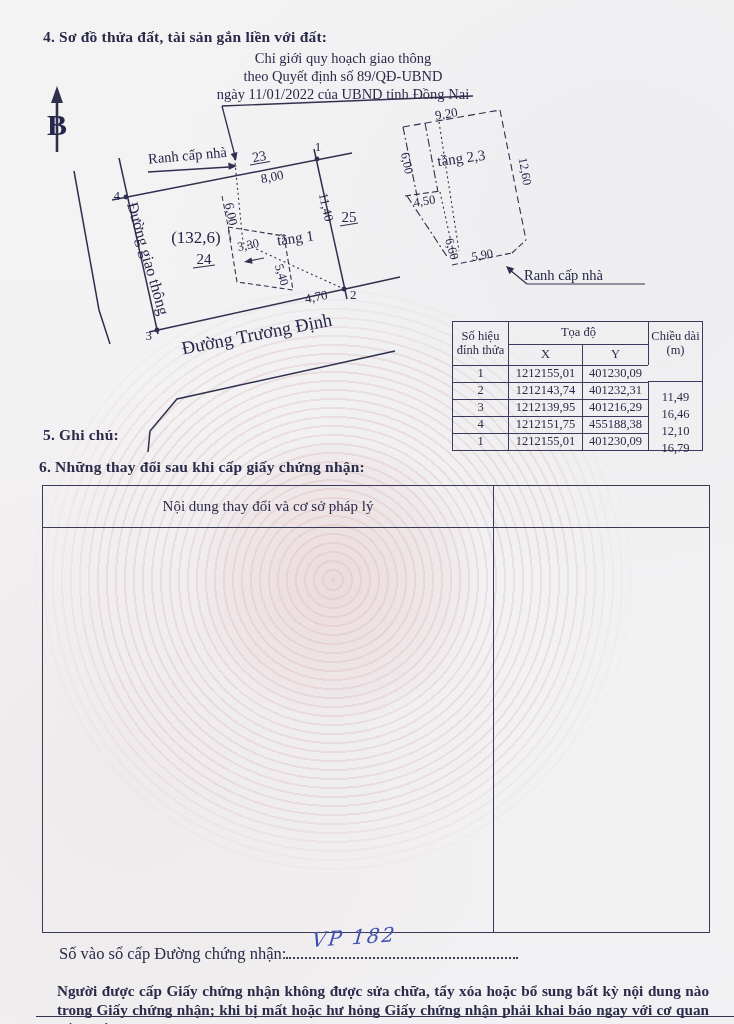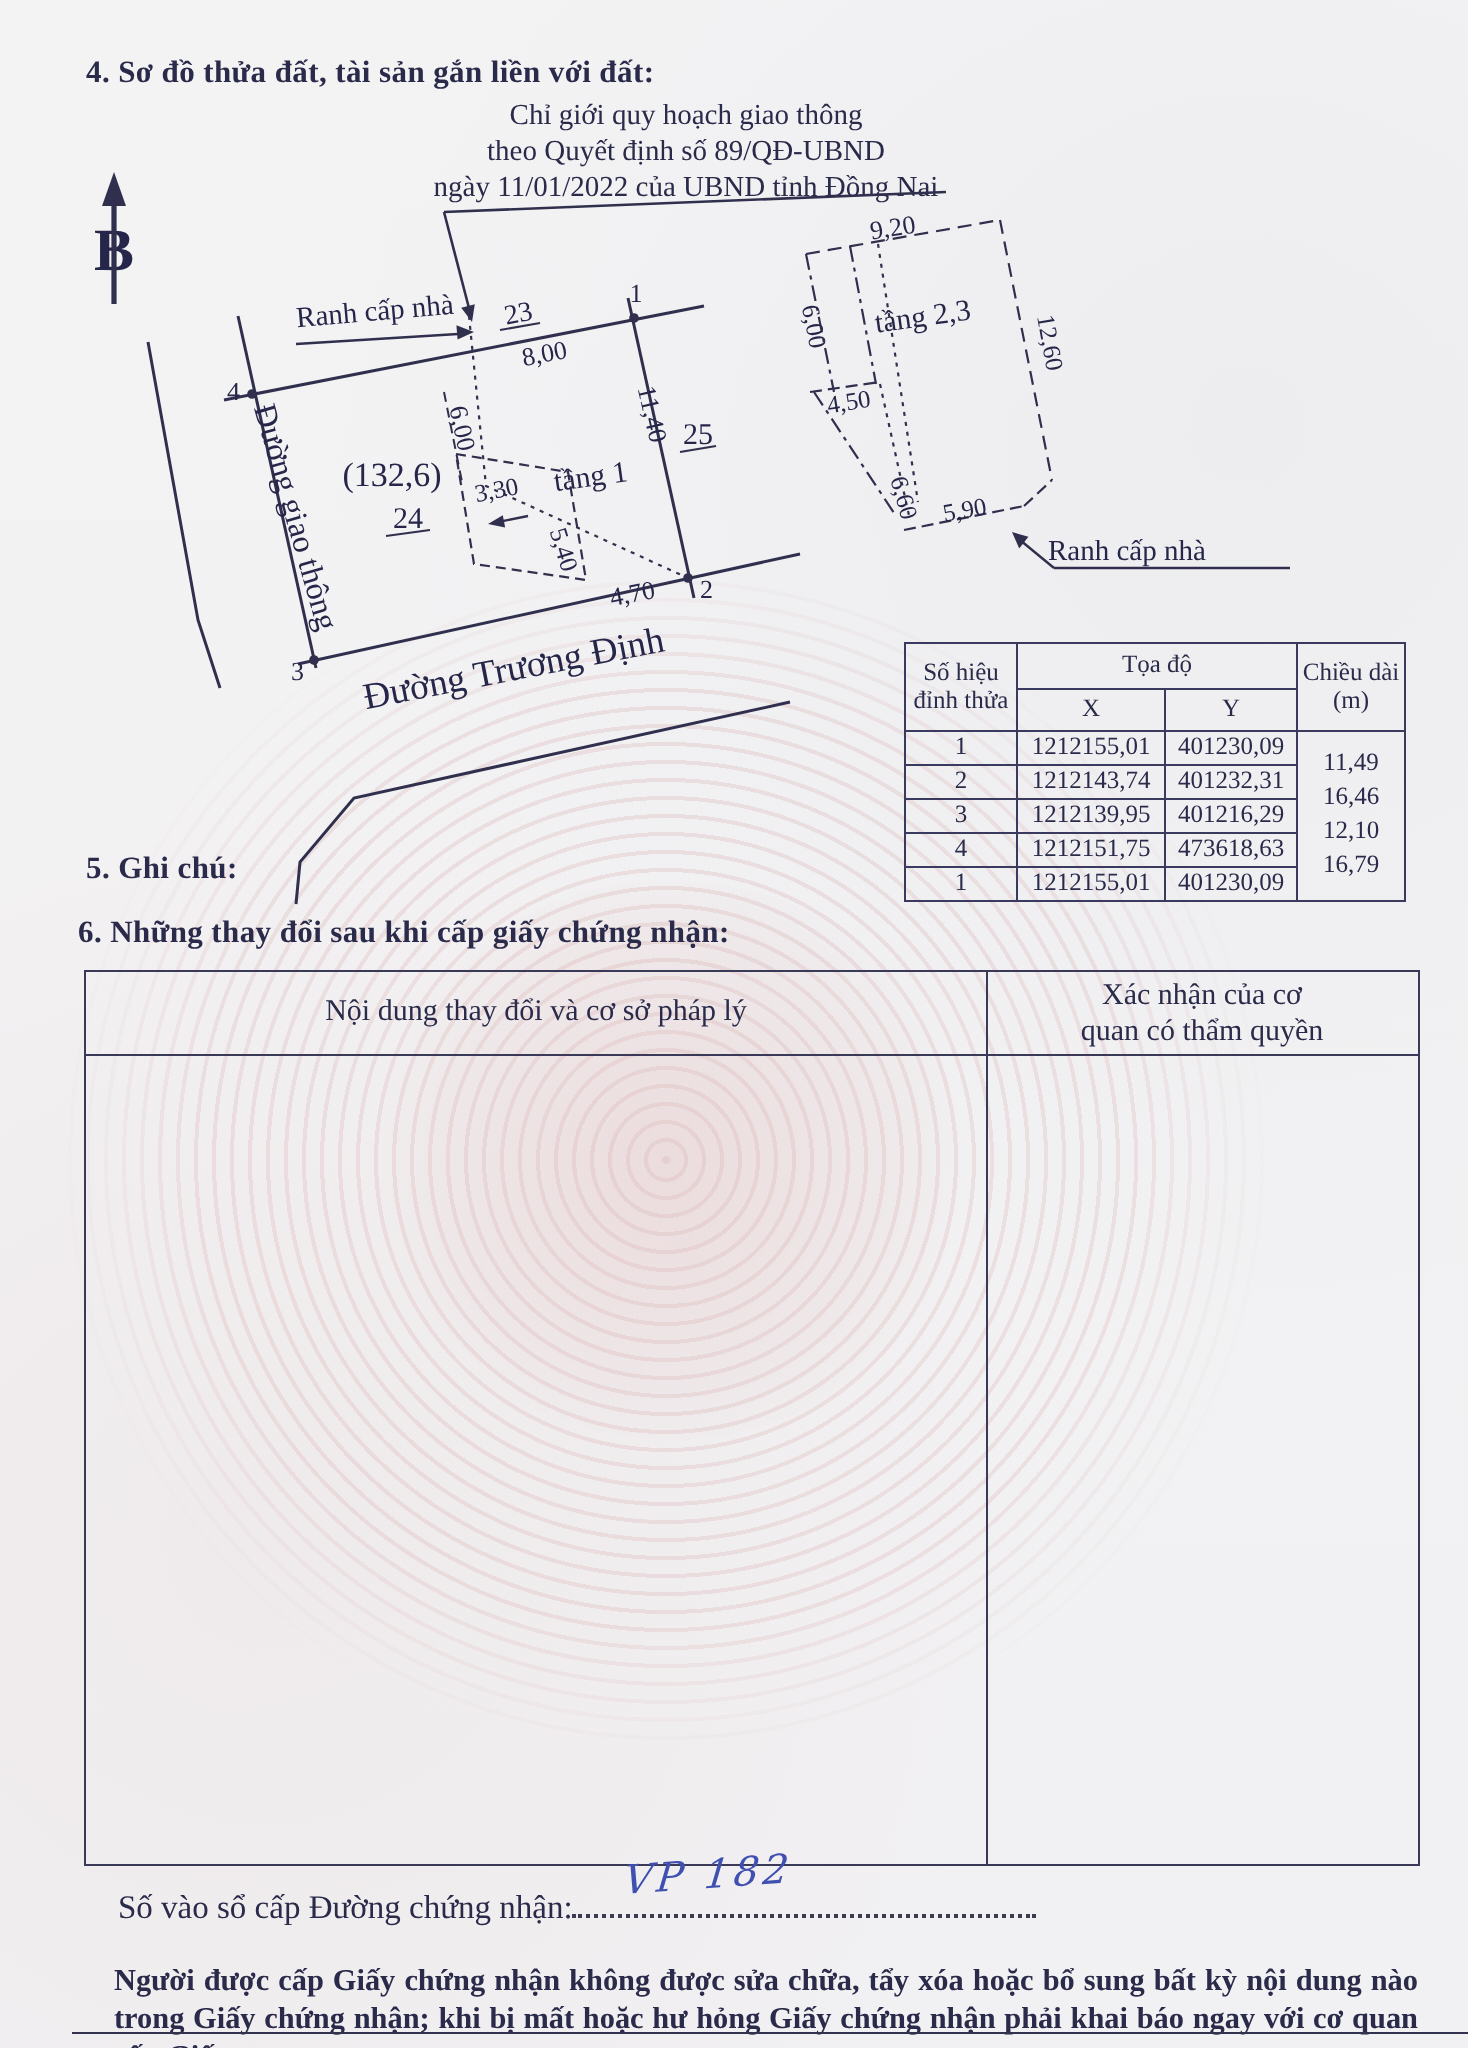--- a/index.html
+++ b/index.html
@@ -180,46 +180,42 @@
     <div class="bt" style="grid-column:1; grid-row:4;">2</div>
     <div class="bl bt" style="grid-column:2; grid-row:4;">1212143,74</div>
     <div class="bl bt" style="grid-column:3; grid-row:4;">401232,31</div>
 
     <div class="bt" style="grid-column:1; grid-row:5;">3</div>
     <div class="bl bt" style="grid-column:2; grid-row:5;">1212139,95</div>
     <div class="bl bt" style="grid-column:3; grid-row:5;">401216,29</div>
 
     <div class="bt" style="grid-column:1; grid-row:6;">4</div>
     <div class="bl bt" style="grid-column:2; grid-row:6;">1212151,75</div>
-    <div class="bl bt" style="grid-column:3; grid-row:6;">473618,63</div>
+    <div class="bl bt" style="grid-column:3; grid-row:6;">455188,38</div>
 
     <div class="bt" style="grid-column:1; grid-row:7;">1</div>
     <div class="bl bt" style="grid-column:2; grid-row:7;">1212155,01</div>
     <div class="bl bt" style="grid-column:3; grid-row:7;">401230,09</div>
 
-    <div class="bl bt lencell" style="grid-column:4; grid-row:3 / span 5;">
+    <div class="bl bt lencell" style="grid-column:4; grid-row:3 / span 5;margin-top:16px;">
       <span class="lenval" style="top:9px;">11,49</span>
       <span class="lenval" style="top:26px;">16,46</span>
       <span class="lenval" style="top:43px;">12,10</span>
       <span class="lenval" style="top:60px;">16,79</span>
     </div>
   </div>
 
   <div class="abs title" style="left:43px; top:426px;">5. Ghi chú:</div>
 
   <div class="abs title" style="left:39px; top:458px;">6. Những thay đổi sau khi cấp giấy chứng nhận:</div>
 
   <div class="abs cht" style="left:42px; top:485px; width:666px; height:446px;">
     <div class="hdr"></div>
     <div class="divider"></div>
     <div class="h1">Nội dung thay đổi và cơ sở pháp lý</div>
-    <div class="h2">
-      <span>Xác nhận của cơ</span>
-      <span>quan có thẩm quyền</span>
-    </div>
   </div>
 
   <div class="abs registry" style="left:59px; top:941px;">
     <span>Số vào sổ cấp Đường chứng nhận:</span><span class="dots"><span class="handwrite">VP 182</span></span>
   </div>
 
   <div class="abs footer" style="left:57px; top:981px;">Người được cấp Giấy chứng nhận không được sửa chữa, tẩy xóa hoặc bổ sung bất kỳ nội dung nào trong Giấy chứng nhận; khi bị mất hoặc hư hỏng Giấy chứng nhận phải khai báo ngay với cơ quan cấp Giấy.</div>
 
   <div class="abs bottom-rule"></div>
 </div>

